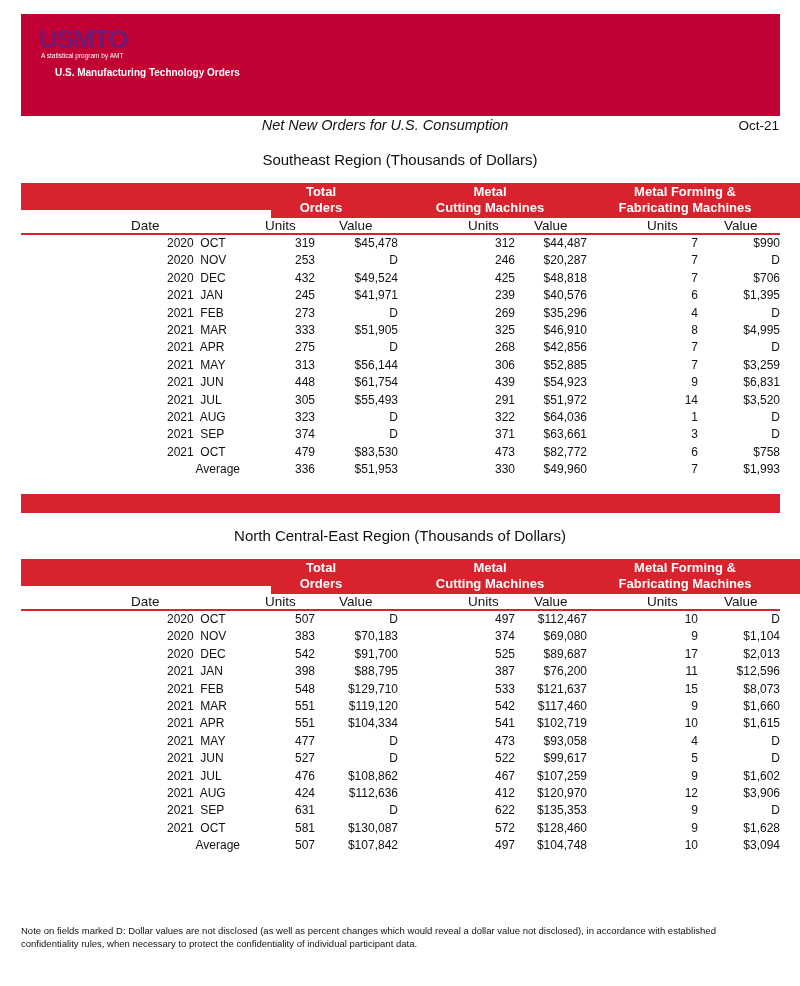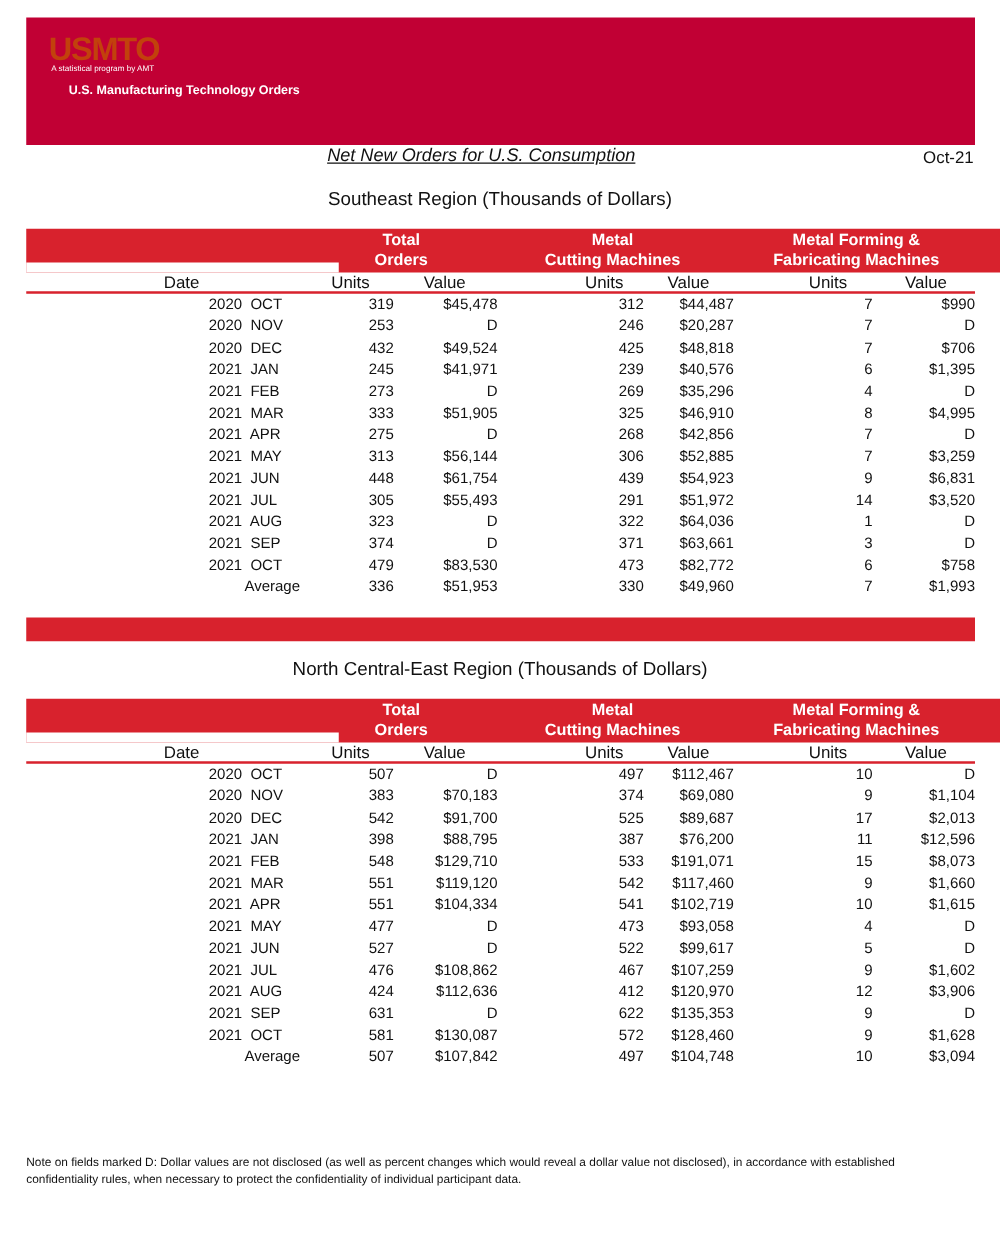--- a/index.html
+++ b/index.html
@@ -1,22 +1,22 @@
 <!DOCTYPE html>
 <html><head>
 <meta charset="utf-8">
 <style>
   html, body { margin:0; padding:0; background:#fff; }
   body { width:800px; height:986px; position:relative; overflow:hidden; font-family:"Liberation Sans", sans-serif; color:#111; }
   .banner { position:absolute; left:21px; top:14px; width:759px; height:102px; background:#c10034; }
-  .logo { position:absolute; left:39px; top:24px; color:#c2410c; font-weight:bold; font-size:26px; letter-spacing:-1px; font-family:"Liberation Sans", sans-serif;text-align:right; }
+  .logo { position:absolute; left:39px; top:24px; color:#701a75; font-weight:bold; font-size:26px; letter-spacing:-1px; font-family:"Liberation Sans", sans-serif;text-align:right; }
   .logo-sub { position:absolute; left:41px; top:52px; color:#fff; font-size:6.5px; }
   .banner-title { position:absolute; left:40px; top:67px; color:#fff; font-weight:bold; font-size:10px;padding-left:15px; }
   .net-title { position:absolute; left:0; width:800px; top:117px; text-align:center; font-style:italic; font-size:14.5px; }
-  .net-title span { position:relative; left:-15px;text-decoration:underline; }
+  .net-title span { position:relative; left:-15px; }
   .date-label { position:absolute; right:21px; top:118px; font-size:13.5px; }
   .region-title { position:absolute; left:0; width:800px; text-align:center; font-size:15px; }
   .header-band { position:absolute; left:21px; width:759px; height:35px; background:#d8222d; color:#fff; font-weight:bold; font-size:13px;padding-left:24px; }
   .hgrp { position:absolute; top:1px; text-align:center; line-height:15.5px; }
   .white-cut { position:absolute; left:0; top:27px; width:250px; height:8px; background:#fff; }
   .colheads { position:absolute; left:21px; width:759px; height:17px; font-size:13.5px; }
   .colheads span { position:absolute; top:0; }
   .redline { position:absolute; left:21px; width:759px; height:2px; background:#d8222d; }
   .rows { position:absolute; left:0; width:800px; font-family:Liberation Sans, sans-serif; font-size:12px; }
   .row { position:relative; height:17.4px; }
@@ -263,21 +263,21 @@
       <span class="c-mu r">387</span>
       <span class="c-mv r">$76,200</span>
       <span class="c-fu r">11</span>
       <span class="c-fv r">$12,596</span>
     </div>
     <div class="row">
       <span class="c-date">2021  FEB</span>
       <span class="c-tu r">548</span>
       <span class="c-tv r">$129,710</span>
       <span class="c-mu r">533</span>
-      <span class="c-mv r">$191,071</span>
+      <span class="c-mv r">$121,637</span>
       <span class="c-fu r">15</span>
       <span class="c-fv r">$8,073</span>
     </div>
     <div class="row">
       <span class="c-date">2021  MAR</span>
       <span class="c-tu r">551</span>
       <span class="c-tv r">$119,120</span>
       <span class="c-mu r">542</span>
       <span class="c-mv r">$117,460</span>
       <span class="c-fu r">9</span>

